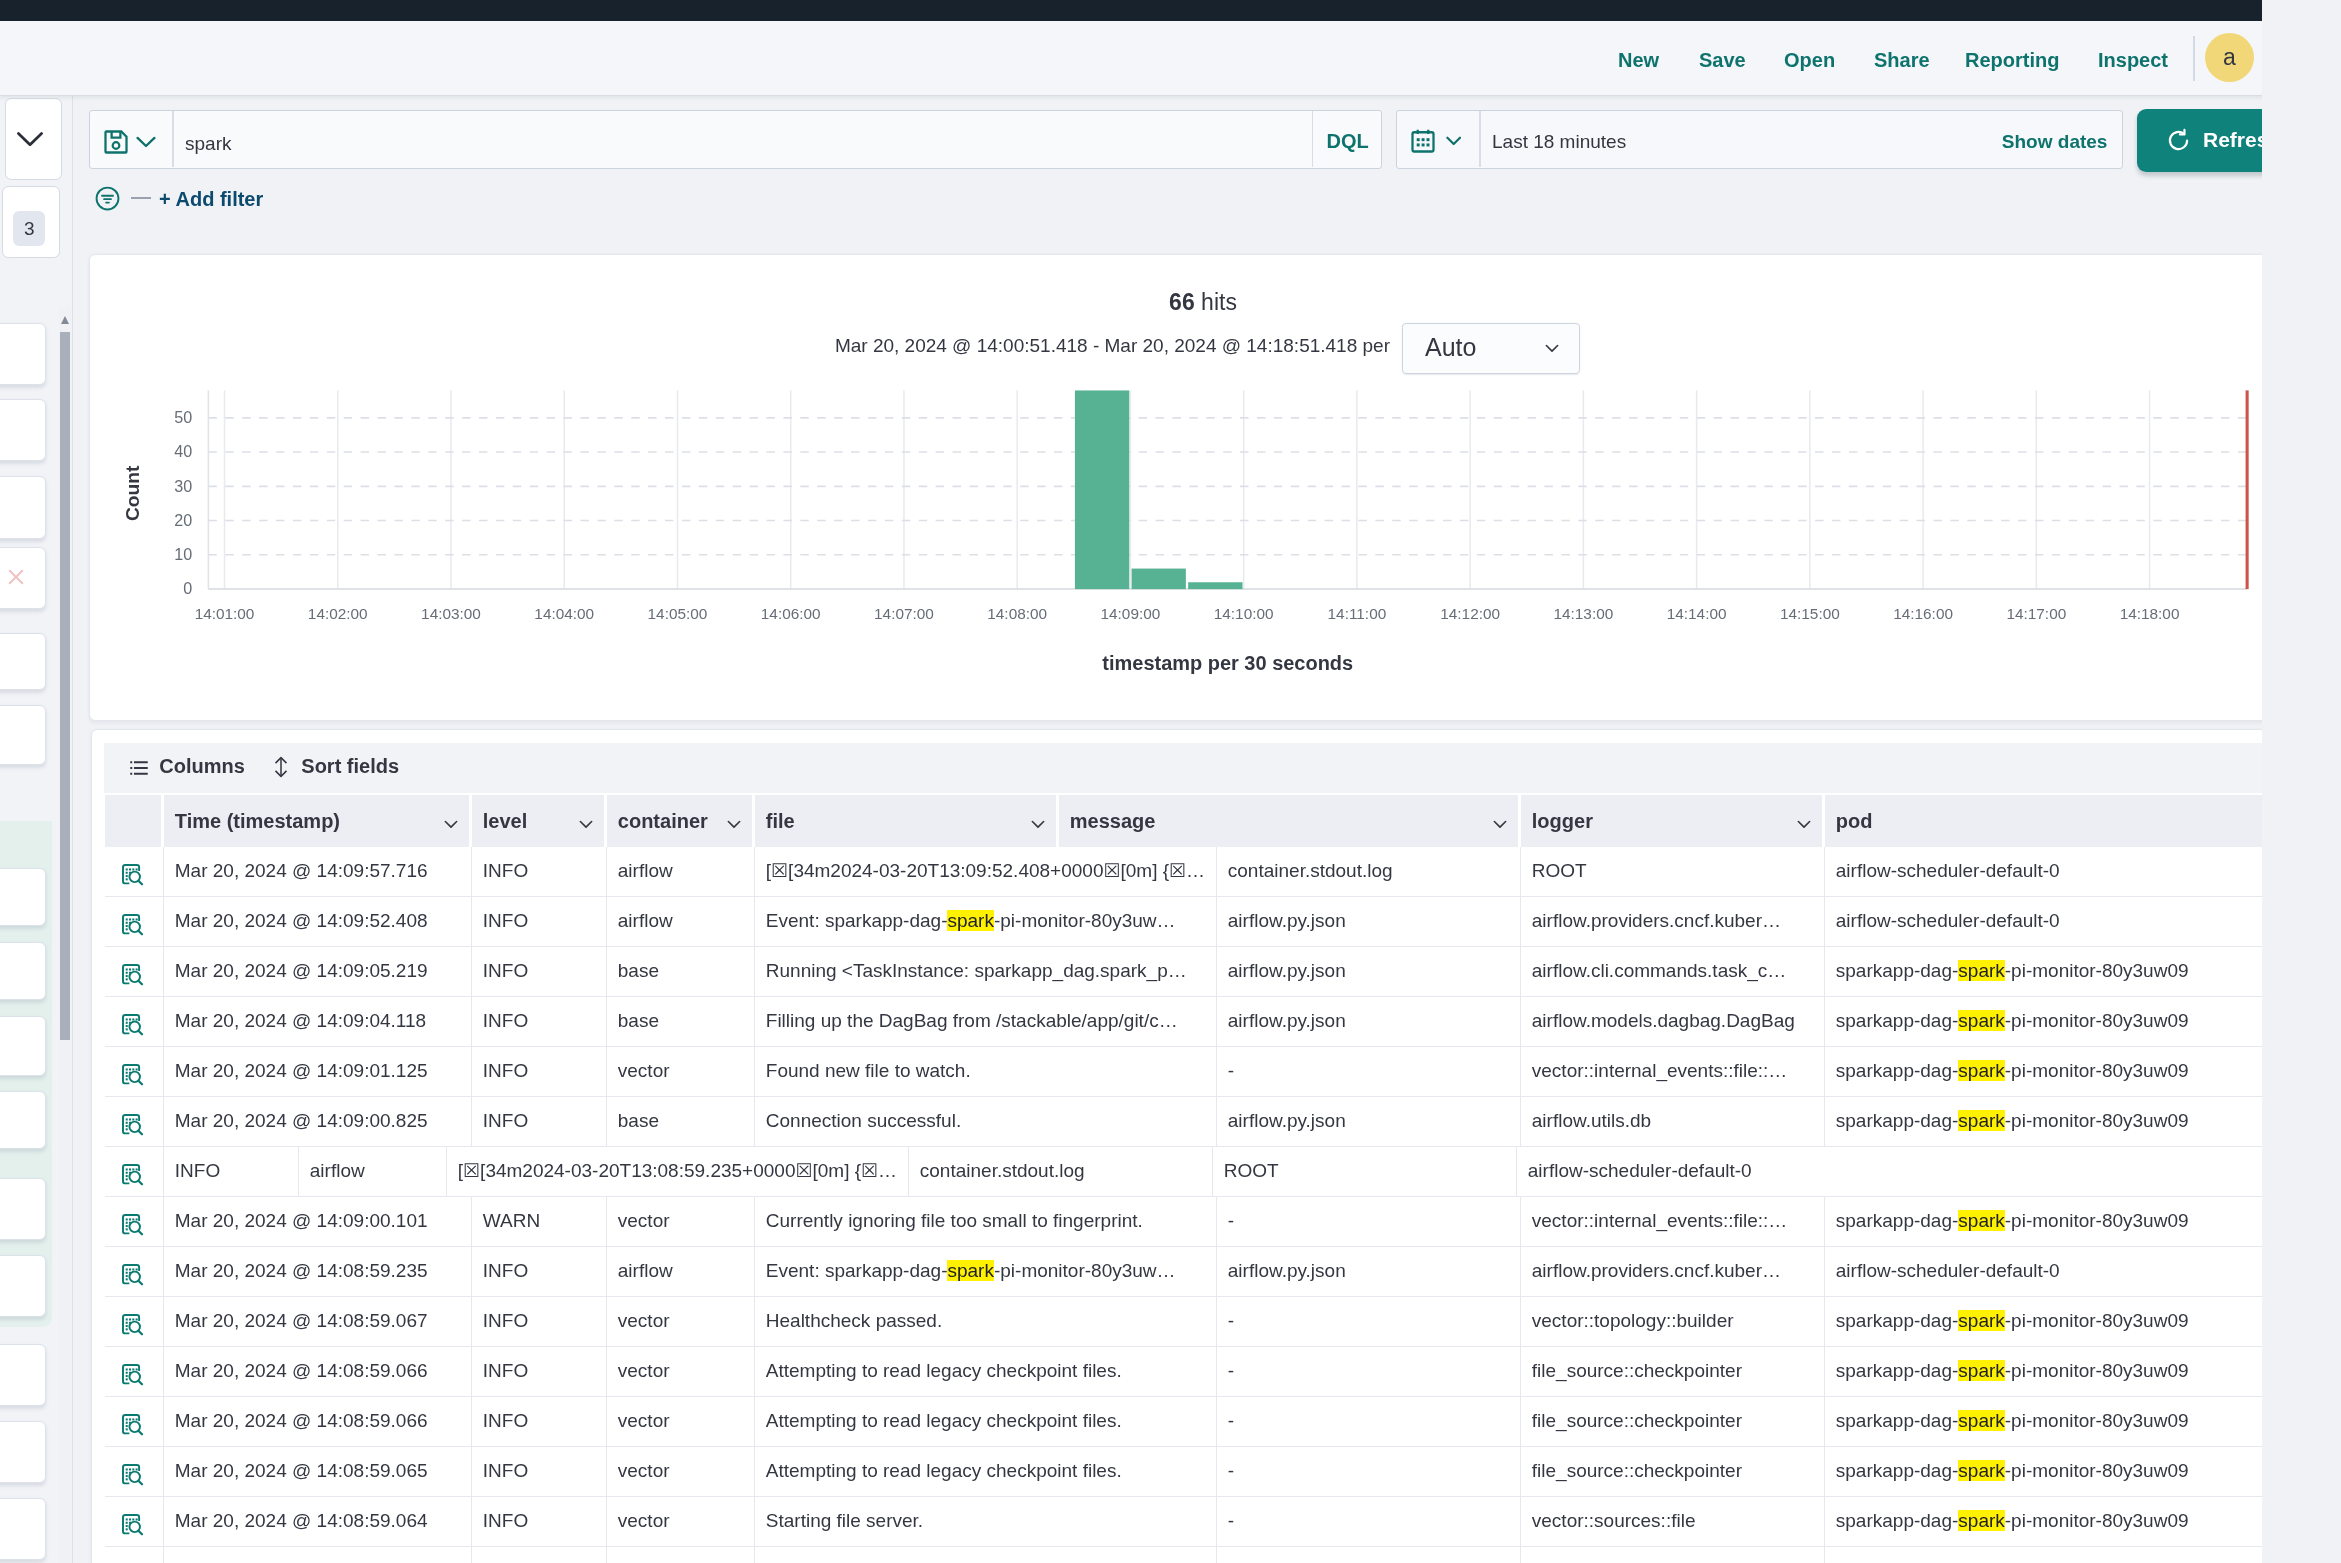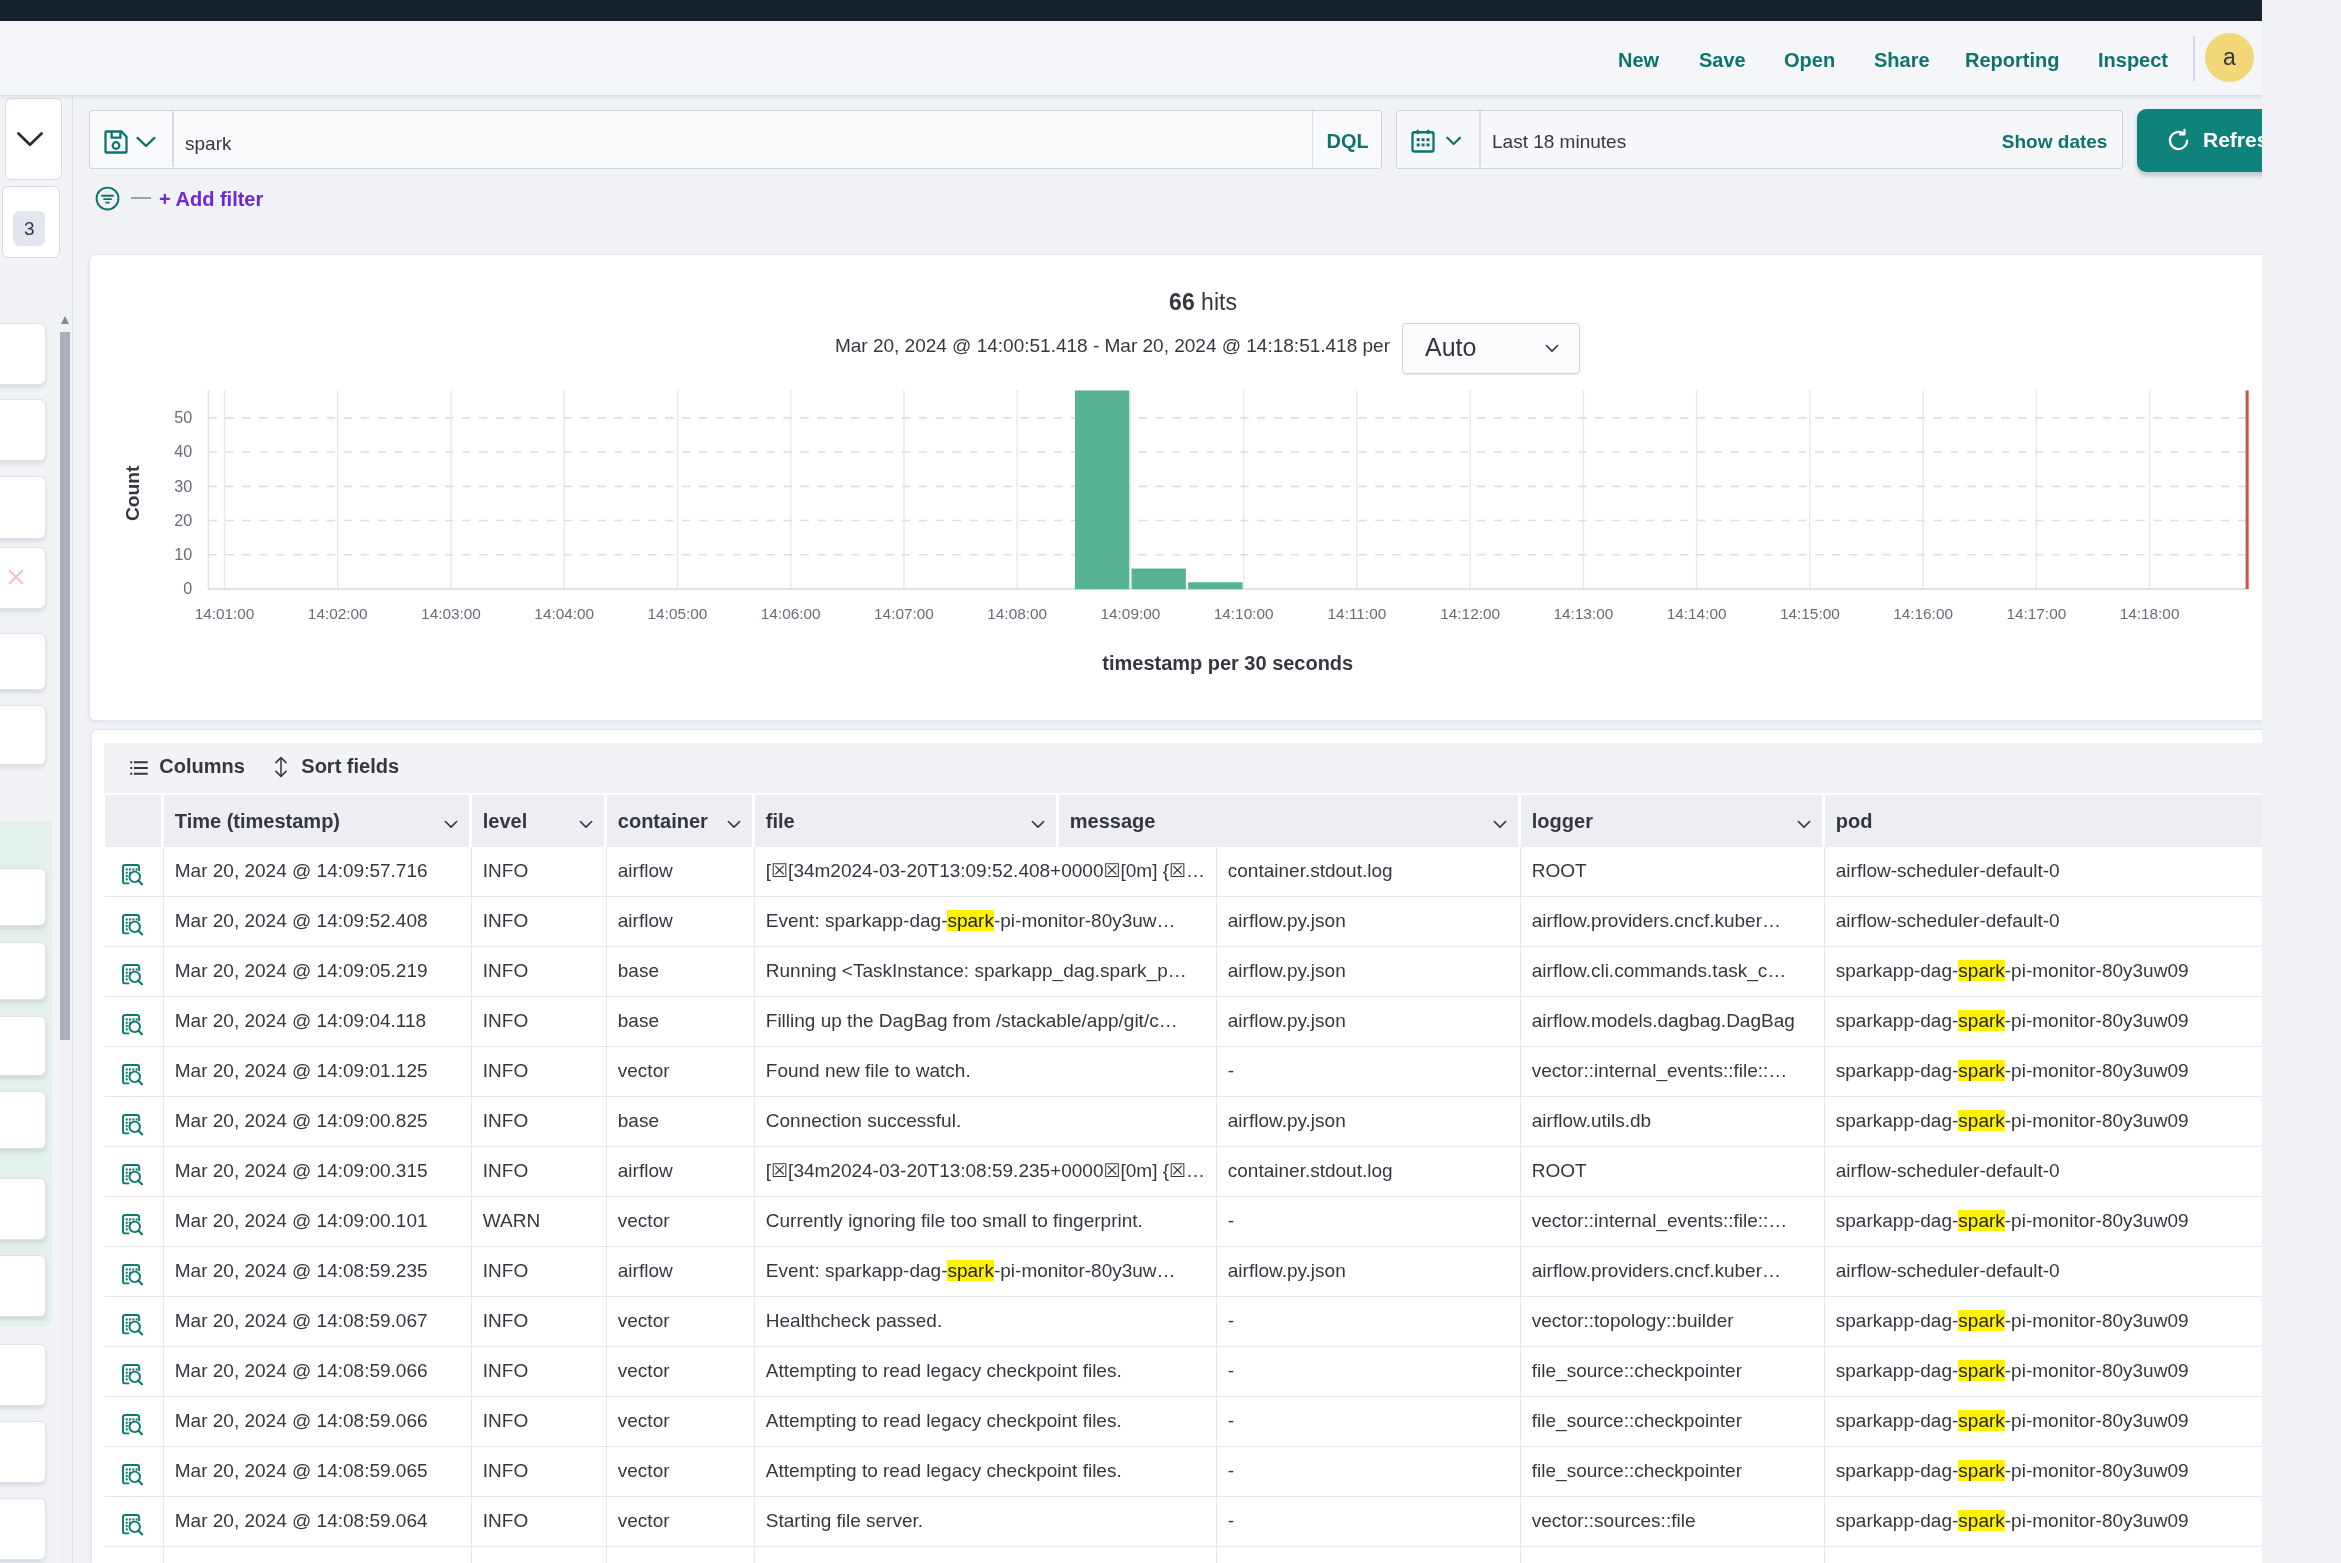--- a/index.html
+++ b/index.html
@@ -17,21 +17,21 @@
   #dqlsep { position:absolute; right:68px; top:0; height:56px; width:1.5px; background:#d9dee6; }
   #qsavesep { position:absolute; left:82px; top:0; height:56px; width:1.5px; background:#d9dee6; }
   #dql { position:absolute; right:12.3px; top:18.5px; font-size:20px; font-weight:bold; color:#0e736d; }
   #qtext { position:absolute; left:95px; top:21.5px; font-size:19px; }
   #dpick { left:1396px; top:110px; width:727px; height:59px; background:#f6f8fb; border:1.5px solid #cbd3de; border-radius:3.1px; }
   #dpsep { position:absolute; left:82px; top:0; height:56px; width:1.5px; background:#d9dee6; }
   #dptext { position:absolute; left:95px; top:20px; font-size:19px; }
   #showdates { position:absolute; right:14.6px; top:20px; font-size:19px; font-weight:bold; color:#0e736d; }
   #refreshbtn { left:2137px; top:109px; width:178px; height:63px; background:#10827c; border-radius:9.2px; box-shadow:0 3.1px 4.6px rgba(30,60,60,0.22); color:#fff; }
   #refreshbtn span { position:absolute; left:66px; top:19px; font-size:21px; font-weight:bold; }
-  #addfilter { position:absolute; left:159px; top:188px; font-size:20px; font-weight:bold; color:#6d28d9; }
+  #addfilter { position:absolute; left:159px; top:188px; font-size:20px; font-weight:bold; color:#0c4a6e; }
   #chartpanel { left:89px; top:254px; width:2226px; height:467px; background:#fff; border:0.8px solid #e2e6ed; border-radius:6.2px; box-shadow:0 1.5px 3.8px rgba(110,120,140,0.10); }
   #hits { position:absolute; left:0; top:288px; width:2226px; text-align:center; font-size:23px; }
   #subtitle { position:absolute; left:0; top:80px; width:1300px; text-align:right; font-size:19px;padding-left:36px; }
   #autosel { position:absolute; left:1312px; top:68px; width:178px; height:51px; background:#fbfcfe; border:1.5px solid #cdd4de; border-radius:4.6px; box-shadow:0 0.8px 1.5px rgba(110,120,140,0.18); }
   #autosel span { position:absolute; left:22px; top:9.2px; font-size:25px; }
   #tablepanel { left:91px; top:729px; width:2223px; height:835px; background:#fff; border:0.8px solid #e2e6ed; border-radius:6.2px 6.2px 0 0; box-shadow:0 1.5px 3.8px rgba(110,120,140,0.10); }
   #ttoolbar { position:absolute; left:12.3px; top:13px; width:2198px; height:50px; background:#f1f3f7; }
   #tcolumns { position:absolute; left:55px; top:11.5px; font-size:20px; font-weight:bold; }
   #tsort { position:absolute; left:197px; top:11.5px; font-size:20px; font-weight:bold;text-align:center; }
   #grid { position:absolute; left:13px; top:65px; width:2196px; }
@@ -418,21 +418,20 @@
                 <rect x="16.4" y="8.6" width="2.7" height="2.7"></rect>
                 <rect x="20.8" y="8.6" width="2.7" height="2.7"></rect>
                 <rect x="7.6" y="13" width="2.7" height="2.7"></rect>
                 <rect x="12" y="13" width="2.7" height="2.7"></rect>
                 <rect x="7.6" y="17.4" width="2.7" height="2.7"></rect>
                 <rect x="7.6" y="21.8" width="2.7" height="2.7"></rect>
               </g>
               <circle cx="19.6" cy="19.8" r="7" stroke="#0b7a70" stroke-width="2.6"></circle>
               <path d="M24.6 24.9 L29.3 29.6" stroke="#0b7a70" stroke-width="3" stroke-linecap="round"></path>
             </svg></div>
-          <div class="bcell c1">Mar 20, 2024 @ 14:09:00.315</div>
           <div class="bcell c2">INFO</div>
           <div class="bcell c3">airflow</div>
           <div class="bcell c4">[☒[34m2024-03-20T13:08:59.235+0000☒[0m] {☒…</div>
           <div class="bcell c5">container.stdout.log</div>
           <div class="bcell c6">ROOT</div>
           <div class="bcell c7">airflow-scheduler-default-0</div>
         </div>
         <div class="brow">
           <div class="bcell c0" style="padding-left:15.4px;padding-top:14.6px;line-height:0"><svg width="24" height="24" viewBox="0 0 32 32" fill="none" style="">
               <path d="M25.5 12 V7 Q25.5 4 22.5 4 H7 Q4 4 4 7 V25.5 Q4 28.5 7 28.5 H12.5" stroke="#0b7a70" stroke-width="2.6"></path>

